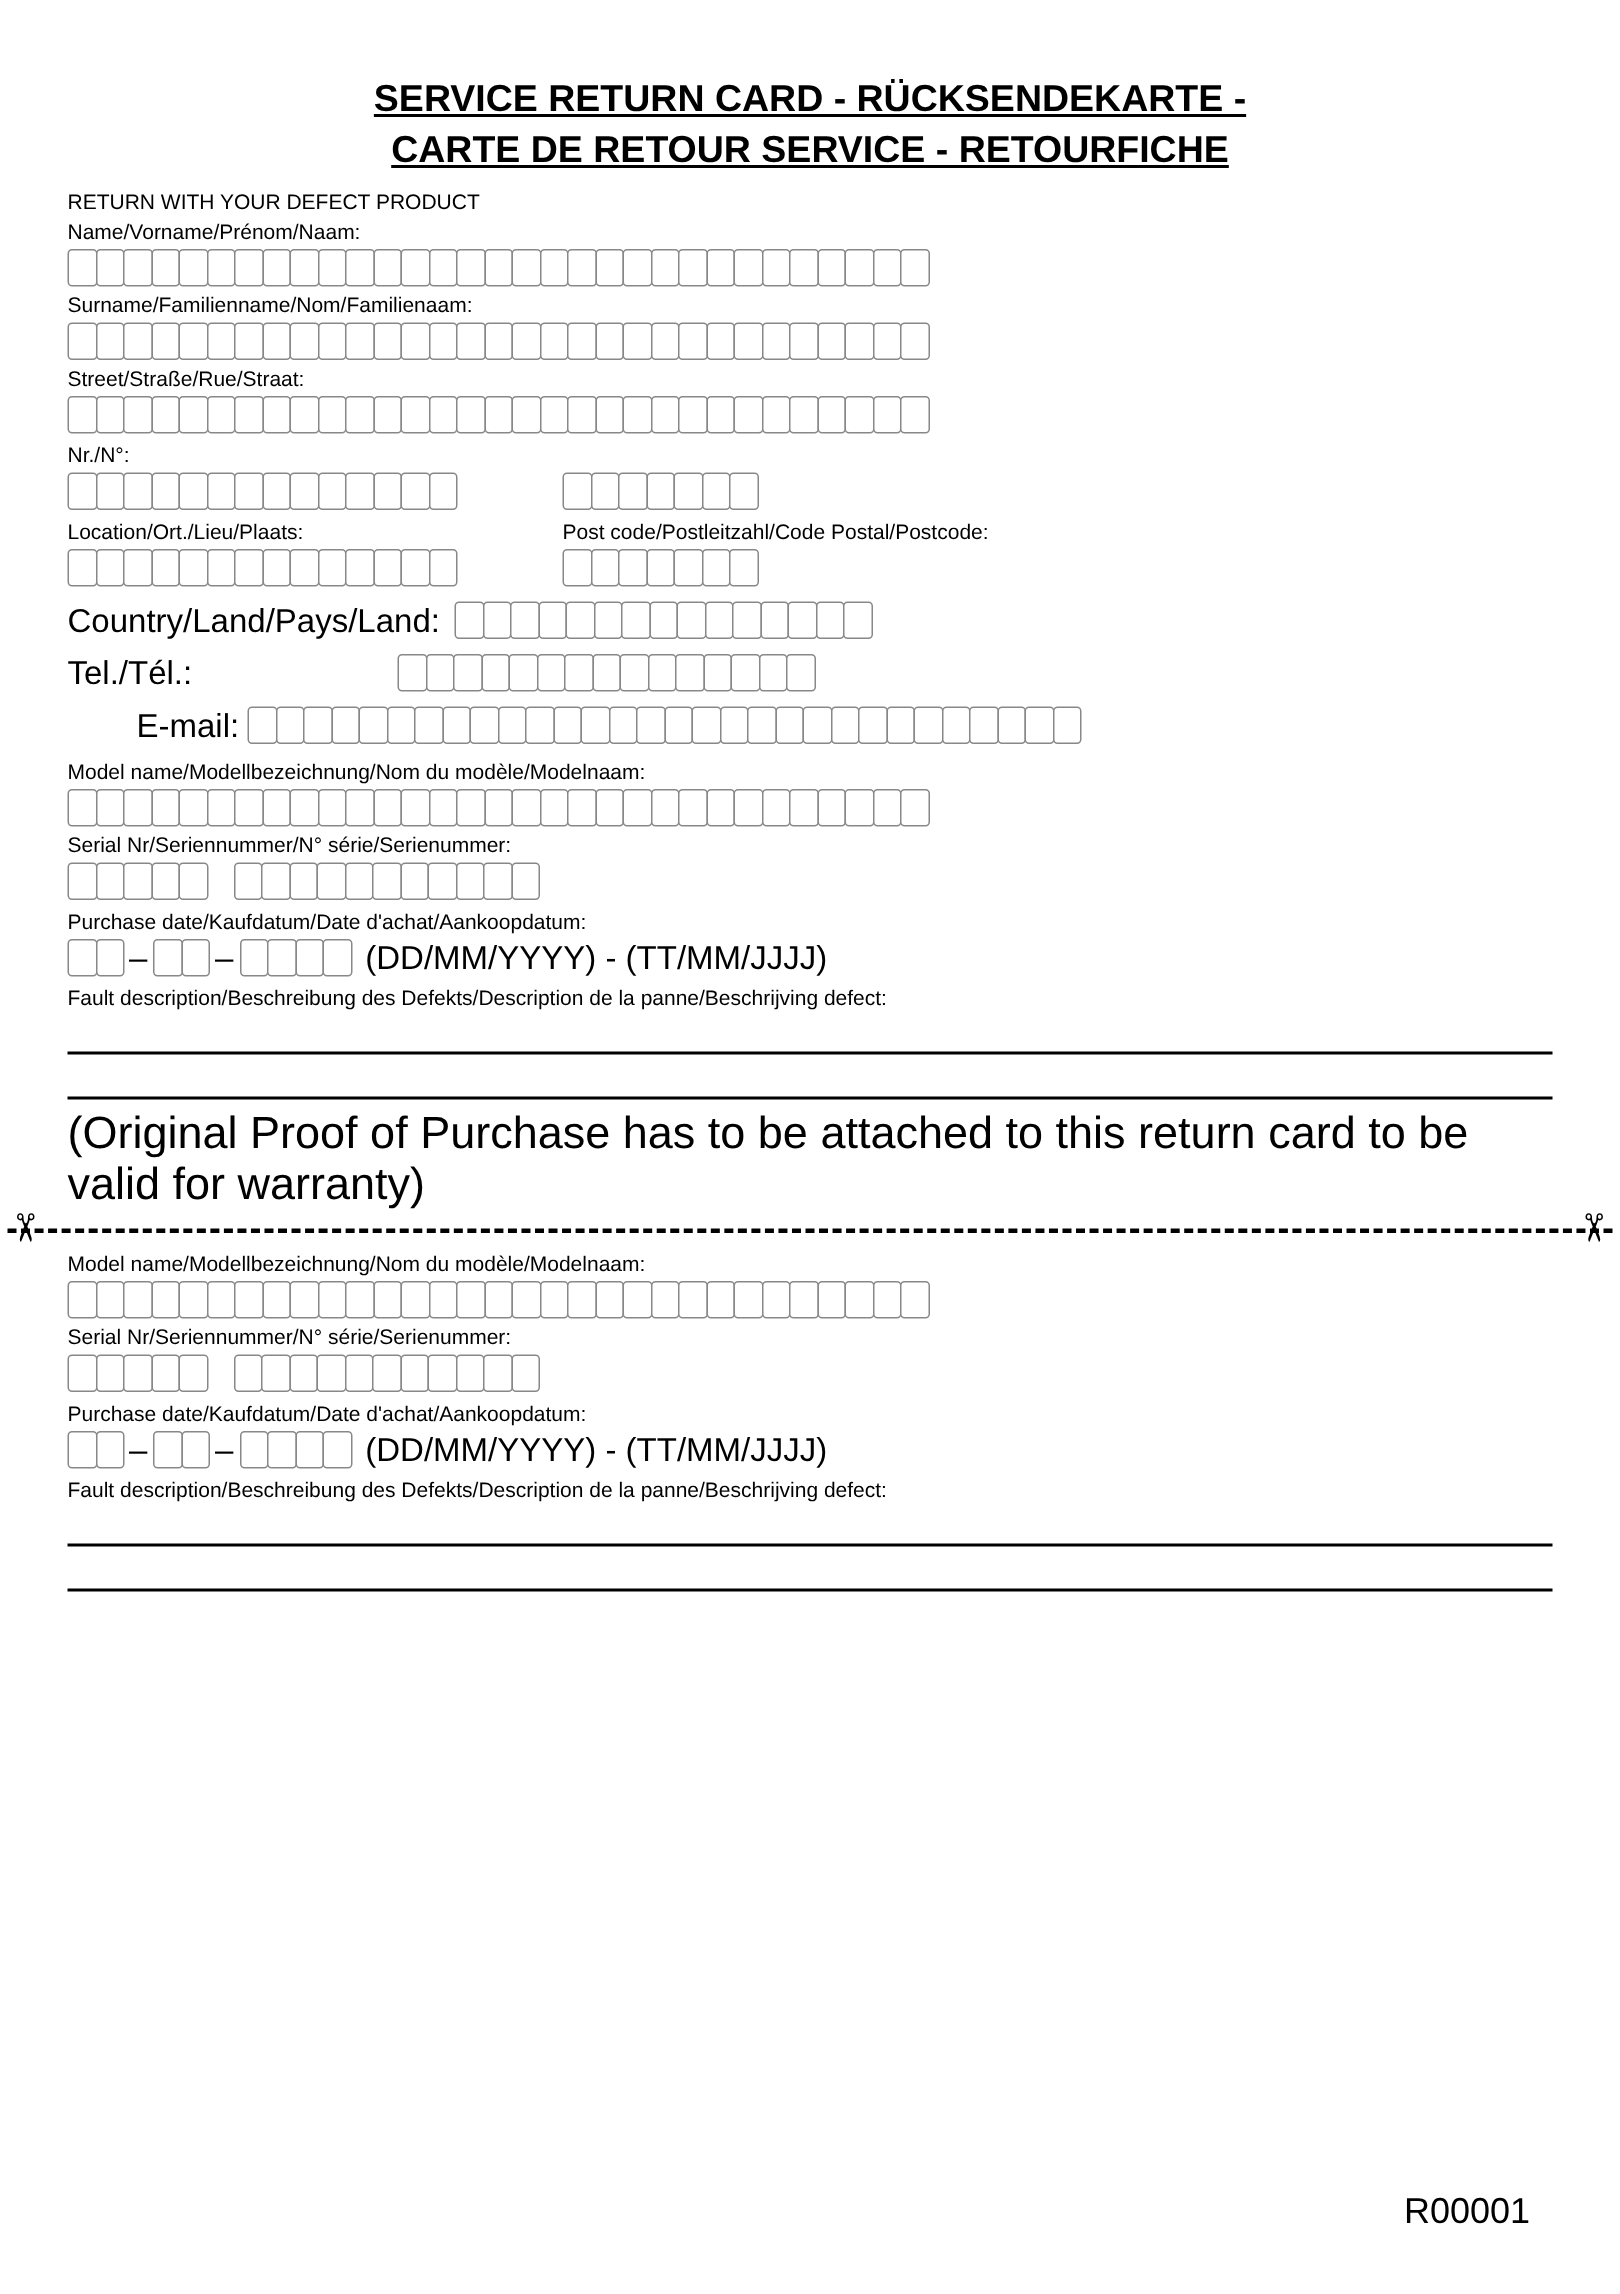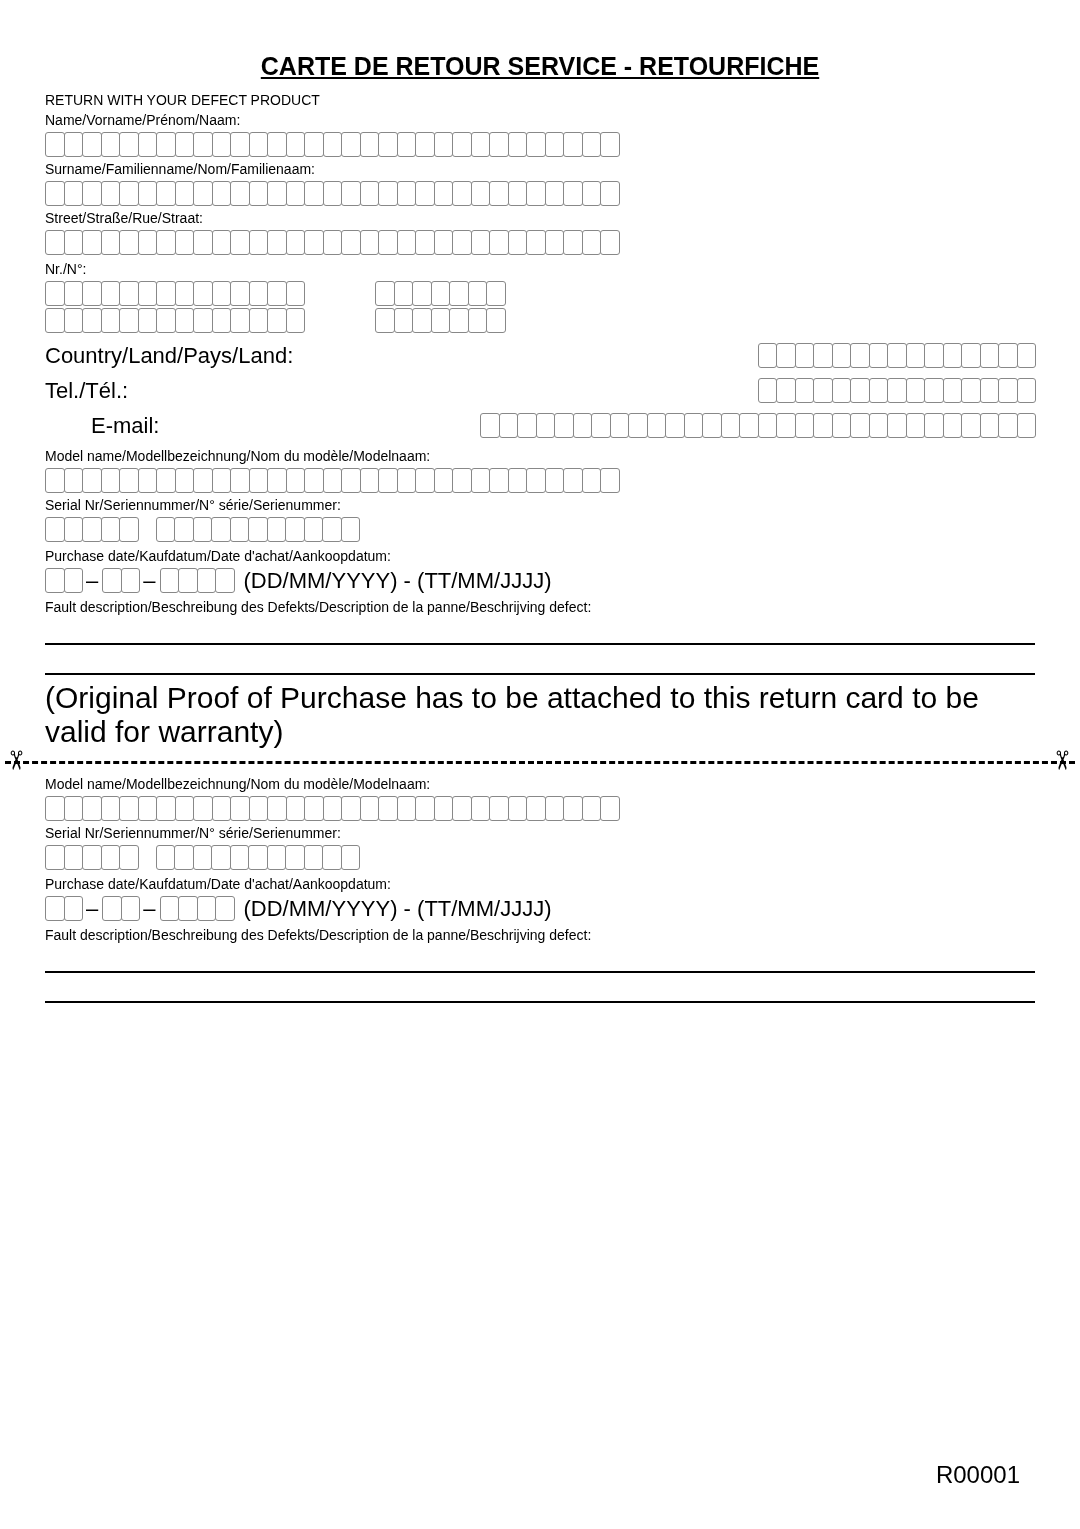--- a/index.html
+++ b/index.html
@@ -49,21 +49,20 @@
     gap: 0;
   }
   .col-left { width: 330px; }
   .col-right { flex: 1; }
   .inline-row {
     display: flex;
     align-items: center;
     gap: 10px;
     margin-top: 8px;
     margin-bottom: 8px;
-    justify-content: space-between;
   }
   .inline-label {
     font-size: 22px;
     min-width: 210px;
   }
   .date-dash {
     font-size: 22px;
     margin: 0 4px;
     align-self: center;
   }
@@ -104,20 +103,21 @@
   }
   .date-hint {
     font-size: 22px;
     margin-left: 10px;
   }
 </style>
 </head>
 <body>
 
 <div class="title">
+  <div>SERVICE RETURN CARD - RÜCKSENDEKARTE -</div>
   <div>CARTE DE RETOUR SERVICE - RETOURFICHE</div>
 </div>
 
 <div class="return-with">RETURN WITH YOUR DEFECT PRODUCT</div>
 
 <div class="label">Name/Vorname/Prénom/Naam:</div>
 <div class="boxrow">
     <div class="box"></div>
     <div class="box"></div>
     <div class="box"></div>
@@ -252,20 +252,26 @@
         <div class="box"></div>
         <div class="box"></div>
         <div class="box"></div>
         <div class="box"></div>
         <div class="box"></div>
       </div>
   </div>
 </div>
 
 <div class="two-col">
+  <div class="col-left">
+    <div class="label">Location/Ort./Lieu/Plaats:</div>
+  </div>
+  <div class="col-right">
+    <div class="label">Post code/Postleitzahl/Code Postal/Postcode:</div>
+  </div>
 </div>
 <div class="two-col">
   <div class="col-left">
     <div class="boxrow">
         <div class="box"></div>
         <div class="box"></div>
         <div class="box"></div>
         <div class="box"></div>
         <div class="box"></div>
         <div class="box"></div>

